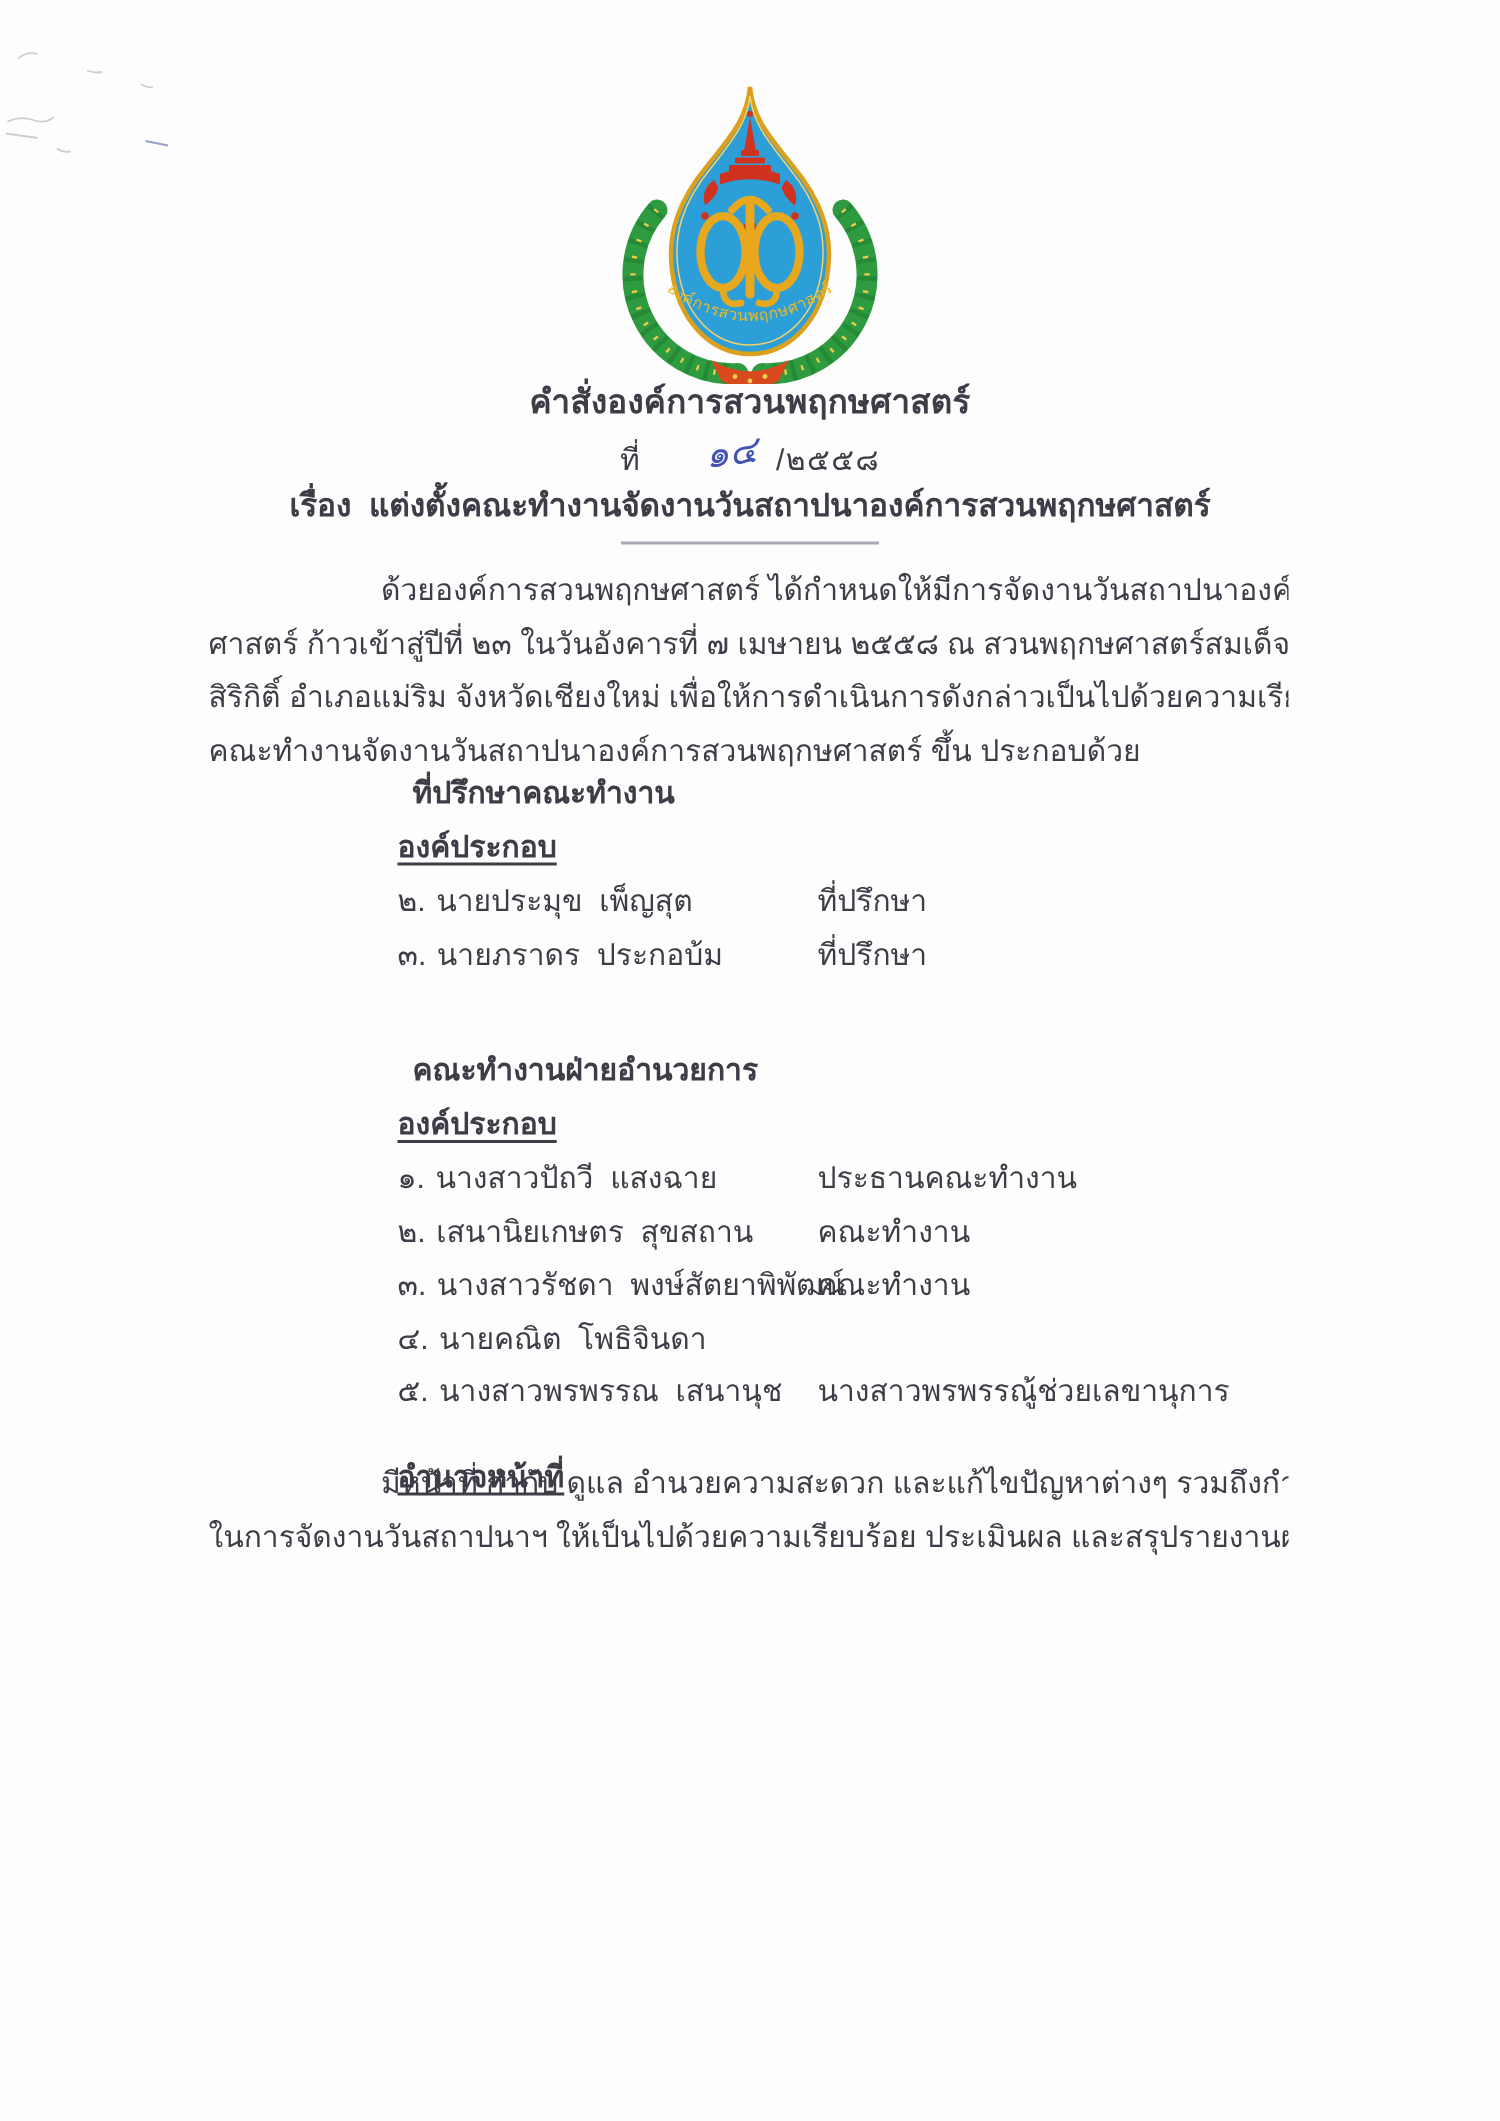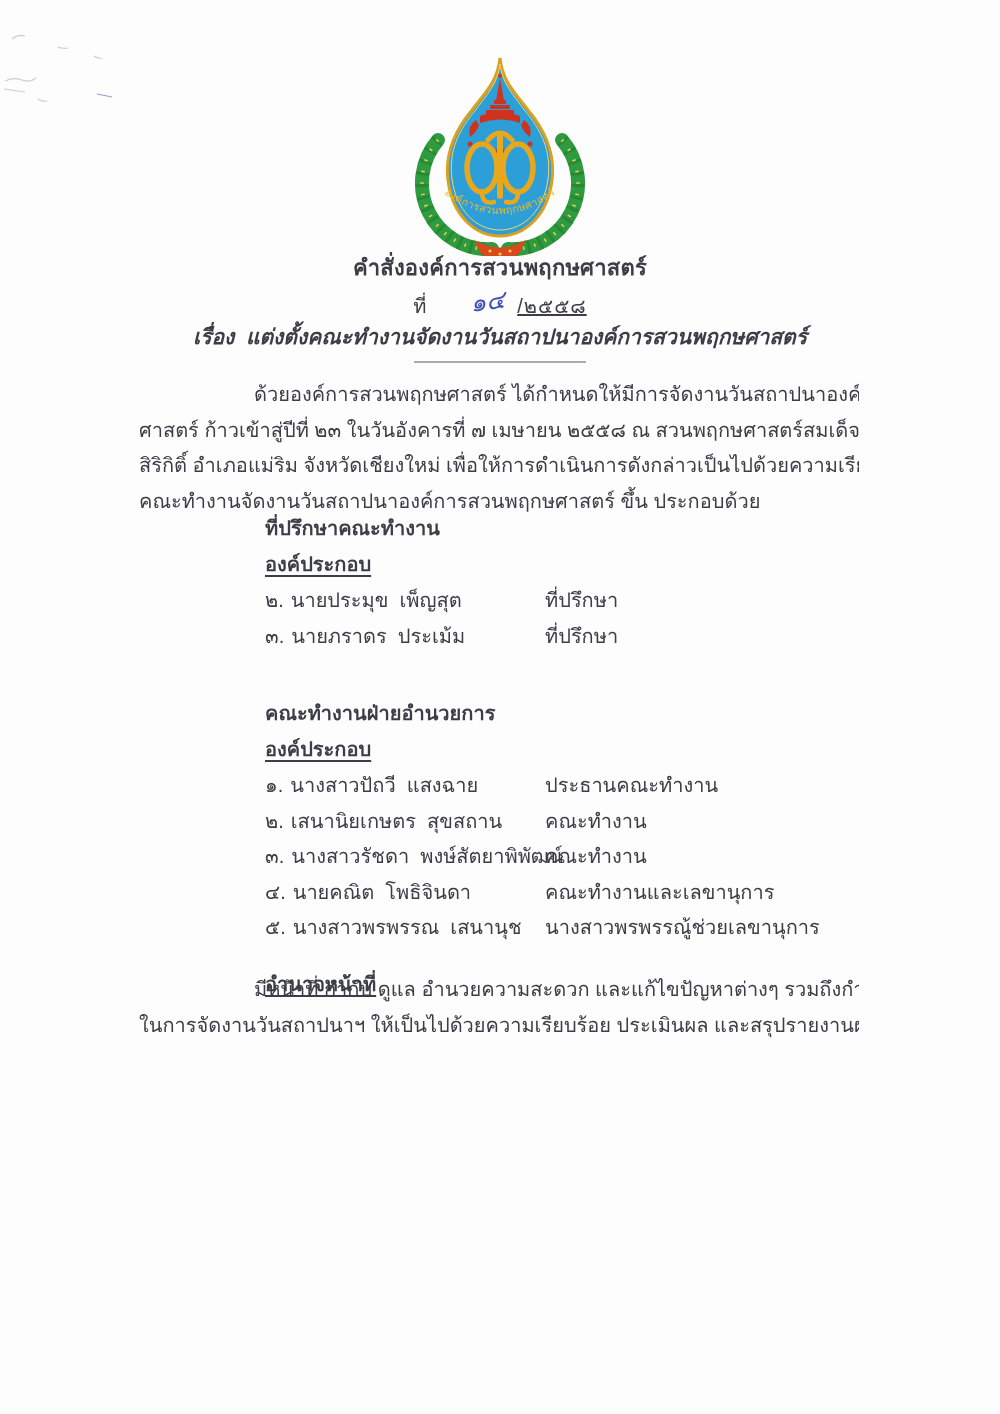--- a/index.html
+++ b/index.html
@@ -16,32 +16,32 @@
   .pre{white-space:pre;}
   .org-line{top:250px;font-size:22px;font-weight:bold;letter-spacing:.2px;}
   .num-row{top:284px;display:flex;justify-content:center;align-items:baseline;font-size:20px;}
   .num-label{margin-right:44px;}
   .num-hand{
     font-size:25px;color:#4353b4;
     transform:rotate(-7deg);display:inline-block;
     position:relative;top:-3px;margin-right:12px;
     font-style:italic;
   }
-  .num-year{letter-spacing:1px;text-decoration:underline;}
-  .subject{top:320px;font-size:21px;font-weight:bold;font-style:italic;}
+  .num-year{letter-spacing:1px;}
+  .subject{top:320px;font-size:21px;font-weight:bold;}
   .divider{top:361px;left:414px;width:172px;height:0;border-top:2px solid #a7abb6;}
 
   .para{left:139px;width:720px;font-size:20px;line-height:35.5px;}
   .para .ln{height:35.5px;overflow:hidden;white-space:nowrap;}
   .para .ln.fill{text-align:justify;text-align-last:justify;}
   .para .ln.ind{padding-left:115px;}
   .intro{top:377px;}
   .dutypara{top:972px;}
 
-  .sec-title{left:265px;font-size:20px;font-weight:bold;}
+  .sec-title{left:275px;font-size:20px;font-weight:bold;}
   .sec-sub{left:265px;font-size:20px;font-weight:bold;text-decoration:underline;text-underline-offset:4px;}
   .mlist{left:265px;width:600px;font-size:20px;}
   .mrow{position:relative;height:35.5px;white-space:nowrap;}
   .mrow .num{display:inline-block;min-width:16px;}
   .mrow .name{margin-left:7px;}
   .mrow .role{position:absolute;left:280px;top:0;}
 
   .pencil{left:0;top:30px;}
   .pencil path{fill:none;stroke:#a4a8b4;stroke-width:1.2;opacity:.55;}
   .pencil path.inkish{stroke:#6b74b8;opacity:.7;}
@@ -137,21 +137,21 @@
   </div>
 
   <div class="abs sec-title" style="top:512px">ที่ปรึกษาคณะทำงาน</div>
   <div class="abs sec-sub" style="top:548px">องค์ประกอบ</div>
   <div class="abs mlist" style="top:584px">
     <div class="mrow">
       <span class="num">๒.</span><span class="name pre">นายประมุข  เพ็ญสุต</span>
       <span class="role">ที่ปรึกษา</span>
     </div>
     <div class="mrow">
-      <span class="num">๓.</span><span class="name pre">นายภราดร  ประเม้ม</span>
+      <span class="num">๓.</span><span class="name pre">นายภราดร  ประกอบ้ม</span>
       <span class="role">ที่ปรึกษา</span>
     </div>
   </div>
 
   <div class="abs sec-title" style="top:697px">คณะทำงานฝ่ายอำนวยการ</div>
   <div class="abs sec-sub" style="top:733px">องค์ประกอบ</div>
   <div class="abs mlist" style="top:769px">
     <div class="mrow">
       <span class="num">๑.</span><span class="name pre">นางสาวปัถวี  แสงฉาย</span>
       <span class="role">ประธานคณะทำงาน</span>
@@ -159,21 +159,20 @@
     <div class="mrow">
       <span class="num">๒.</span><span class="name pre">เสนานิยเกษตร  สุขสถาน</span>
       <span class="role">คณะทำงาน</span>
     </div>
     <div class="mrow">
       <span class="num">๓.</span><span class="name pre">นางสาวรัชดา  พงษ์สัตยาพิพัฒน์</span>
       <span class="role">คณะทำงาน</span>
     </div>
     <div class="mrow">
       <span class="num">๔.</span><span class="name pre">นายคณิต  โพธิจินดา</span>
-      <span class="role">คณะทำงานและเลขานุการ</span>
     </div>
     <div class="mrow">
       <span class="num">๕.</span><span class="name pre">นางสาวพรพรรณ  เสนานุช</span>
       <span class="role">นางสาวพรพรรณู้ช่วยเลขานุการ</span>
     </div>
   </div>
 
   <div class="abs sec-sub" style="top:968px">อำนาจหน้าที่</div>
   <div class="abs para dutypara">
     <div class="ln ind fill">มีหน้าที่ กำกับ ดูแล  อำนวยความสะดวก  และแก้ไขปัญหาต่างๆ รวมถึงกำหนดรูปแบบ</div>

